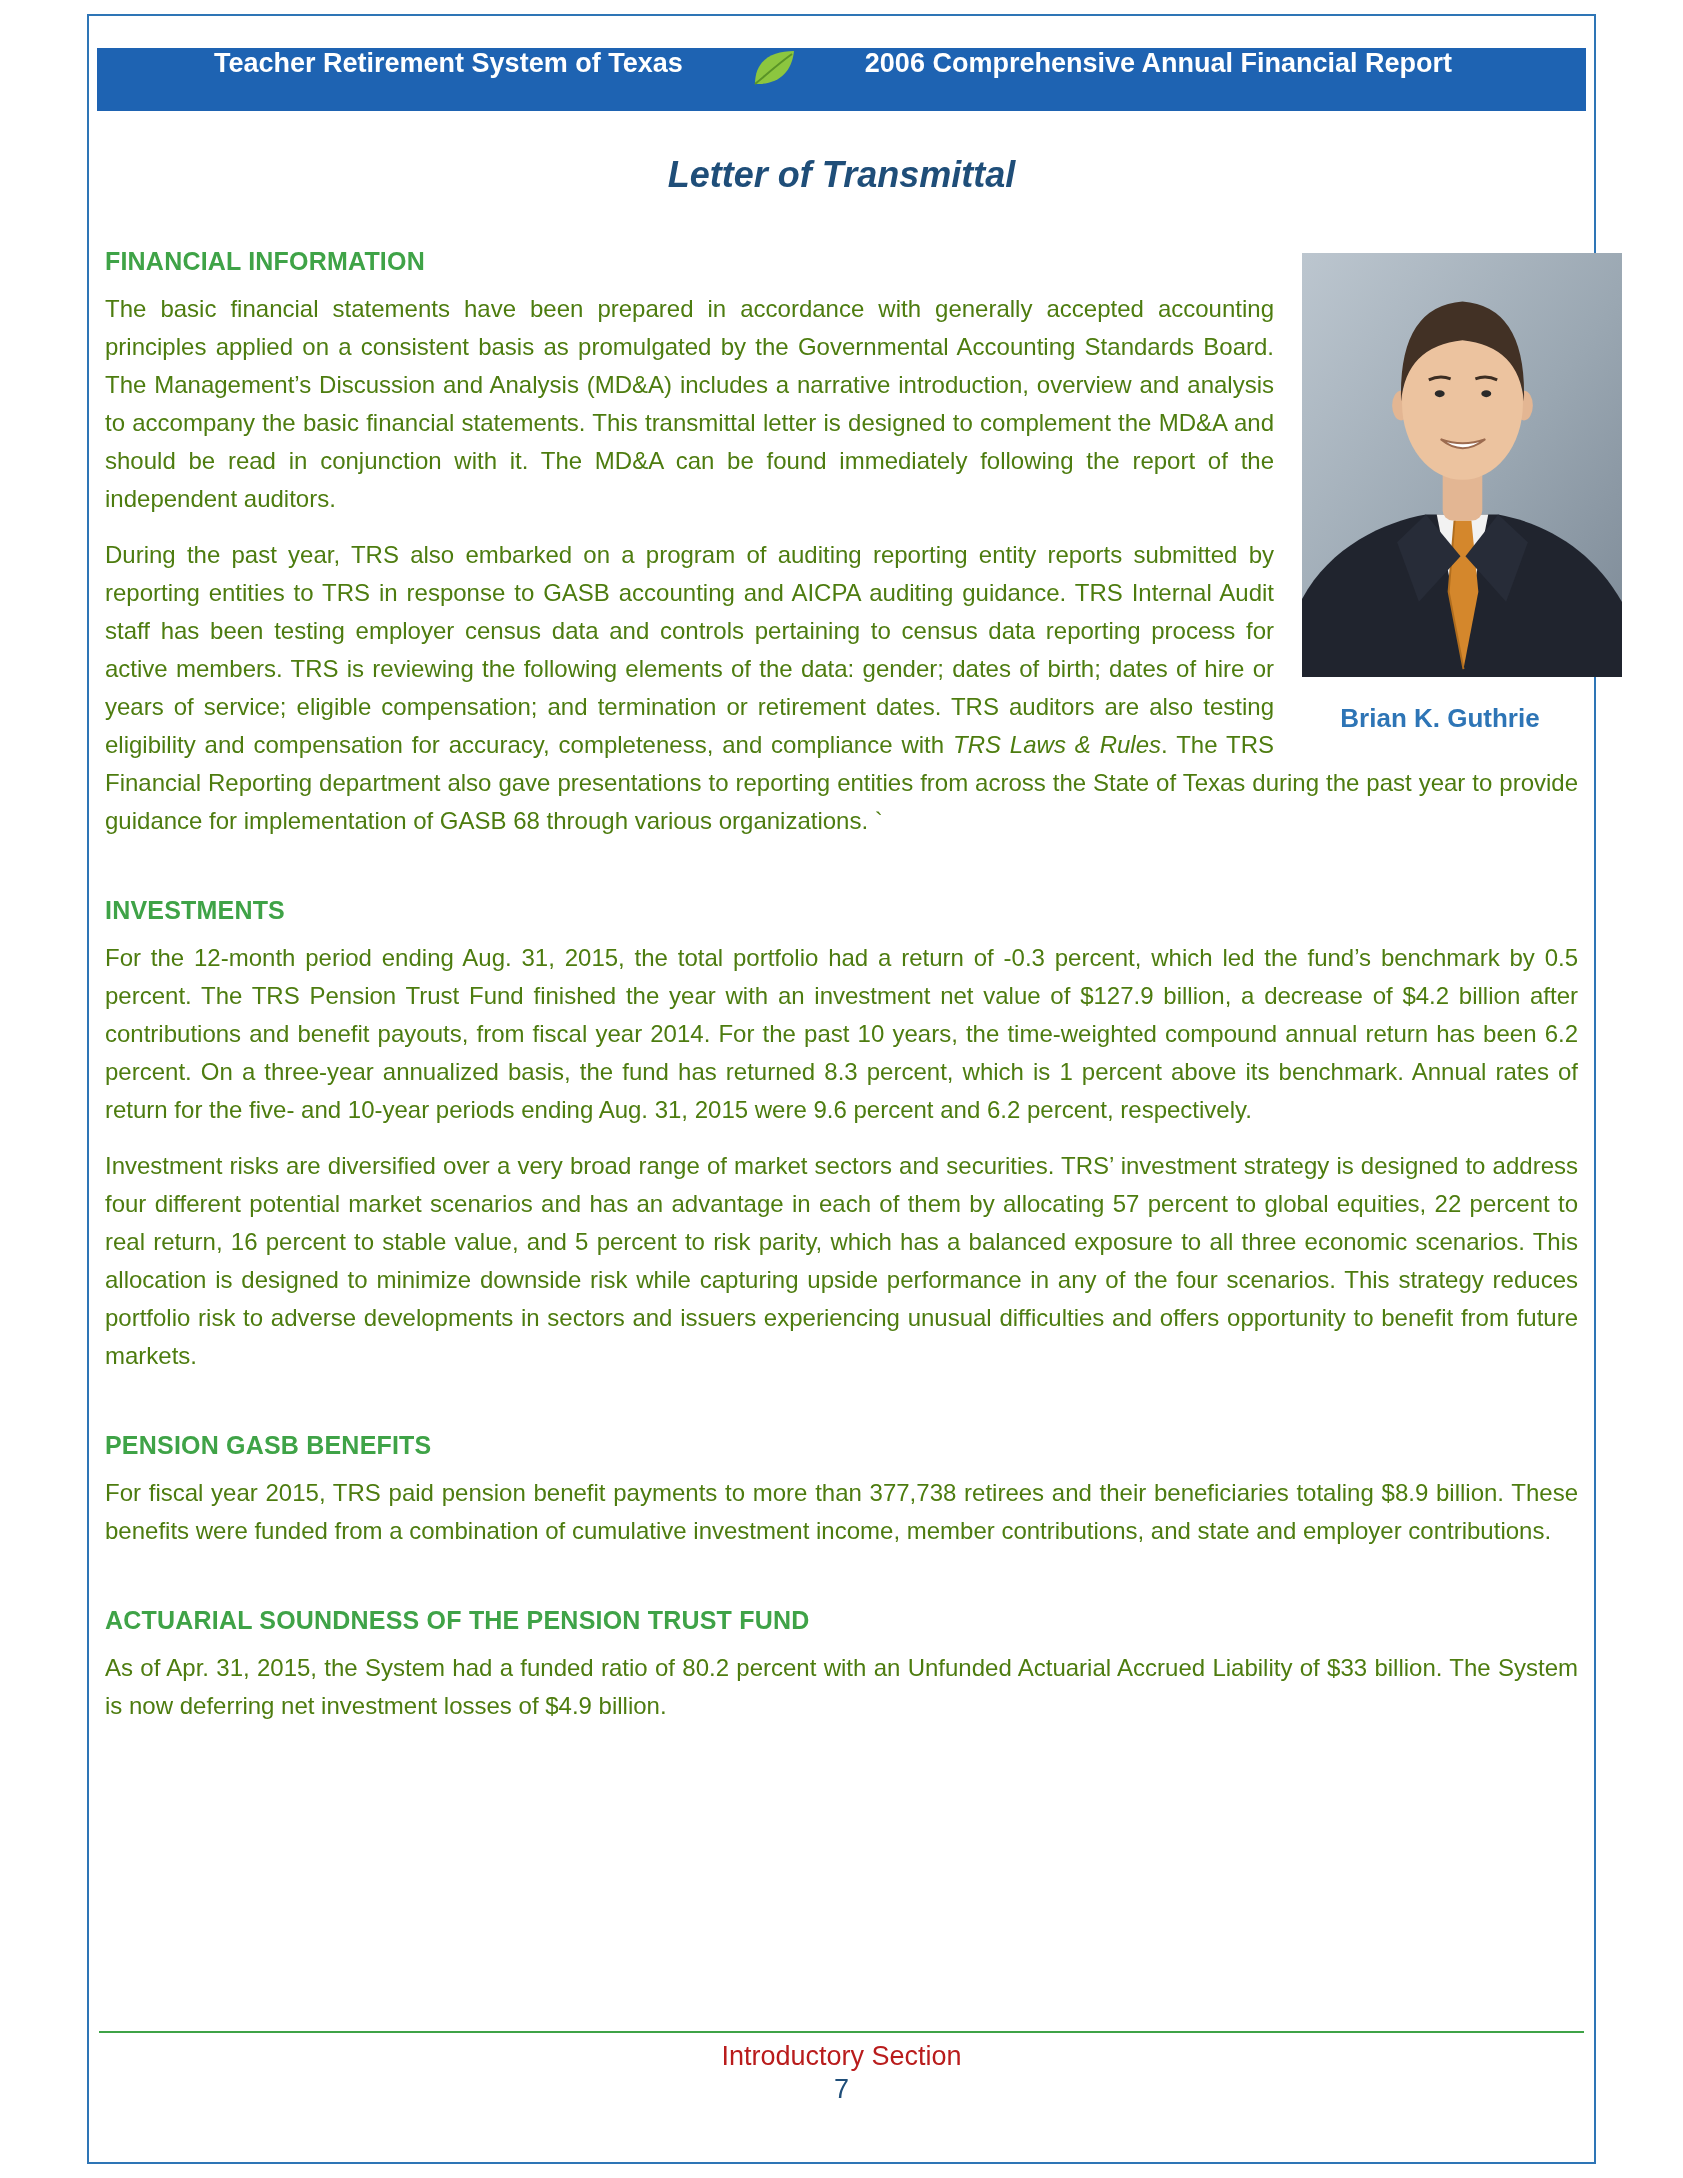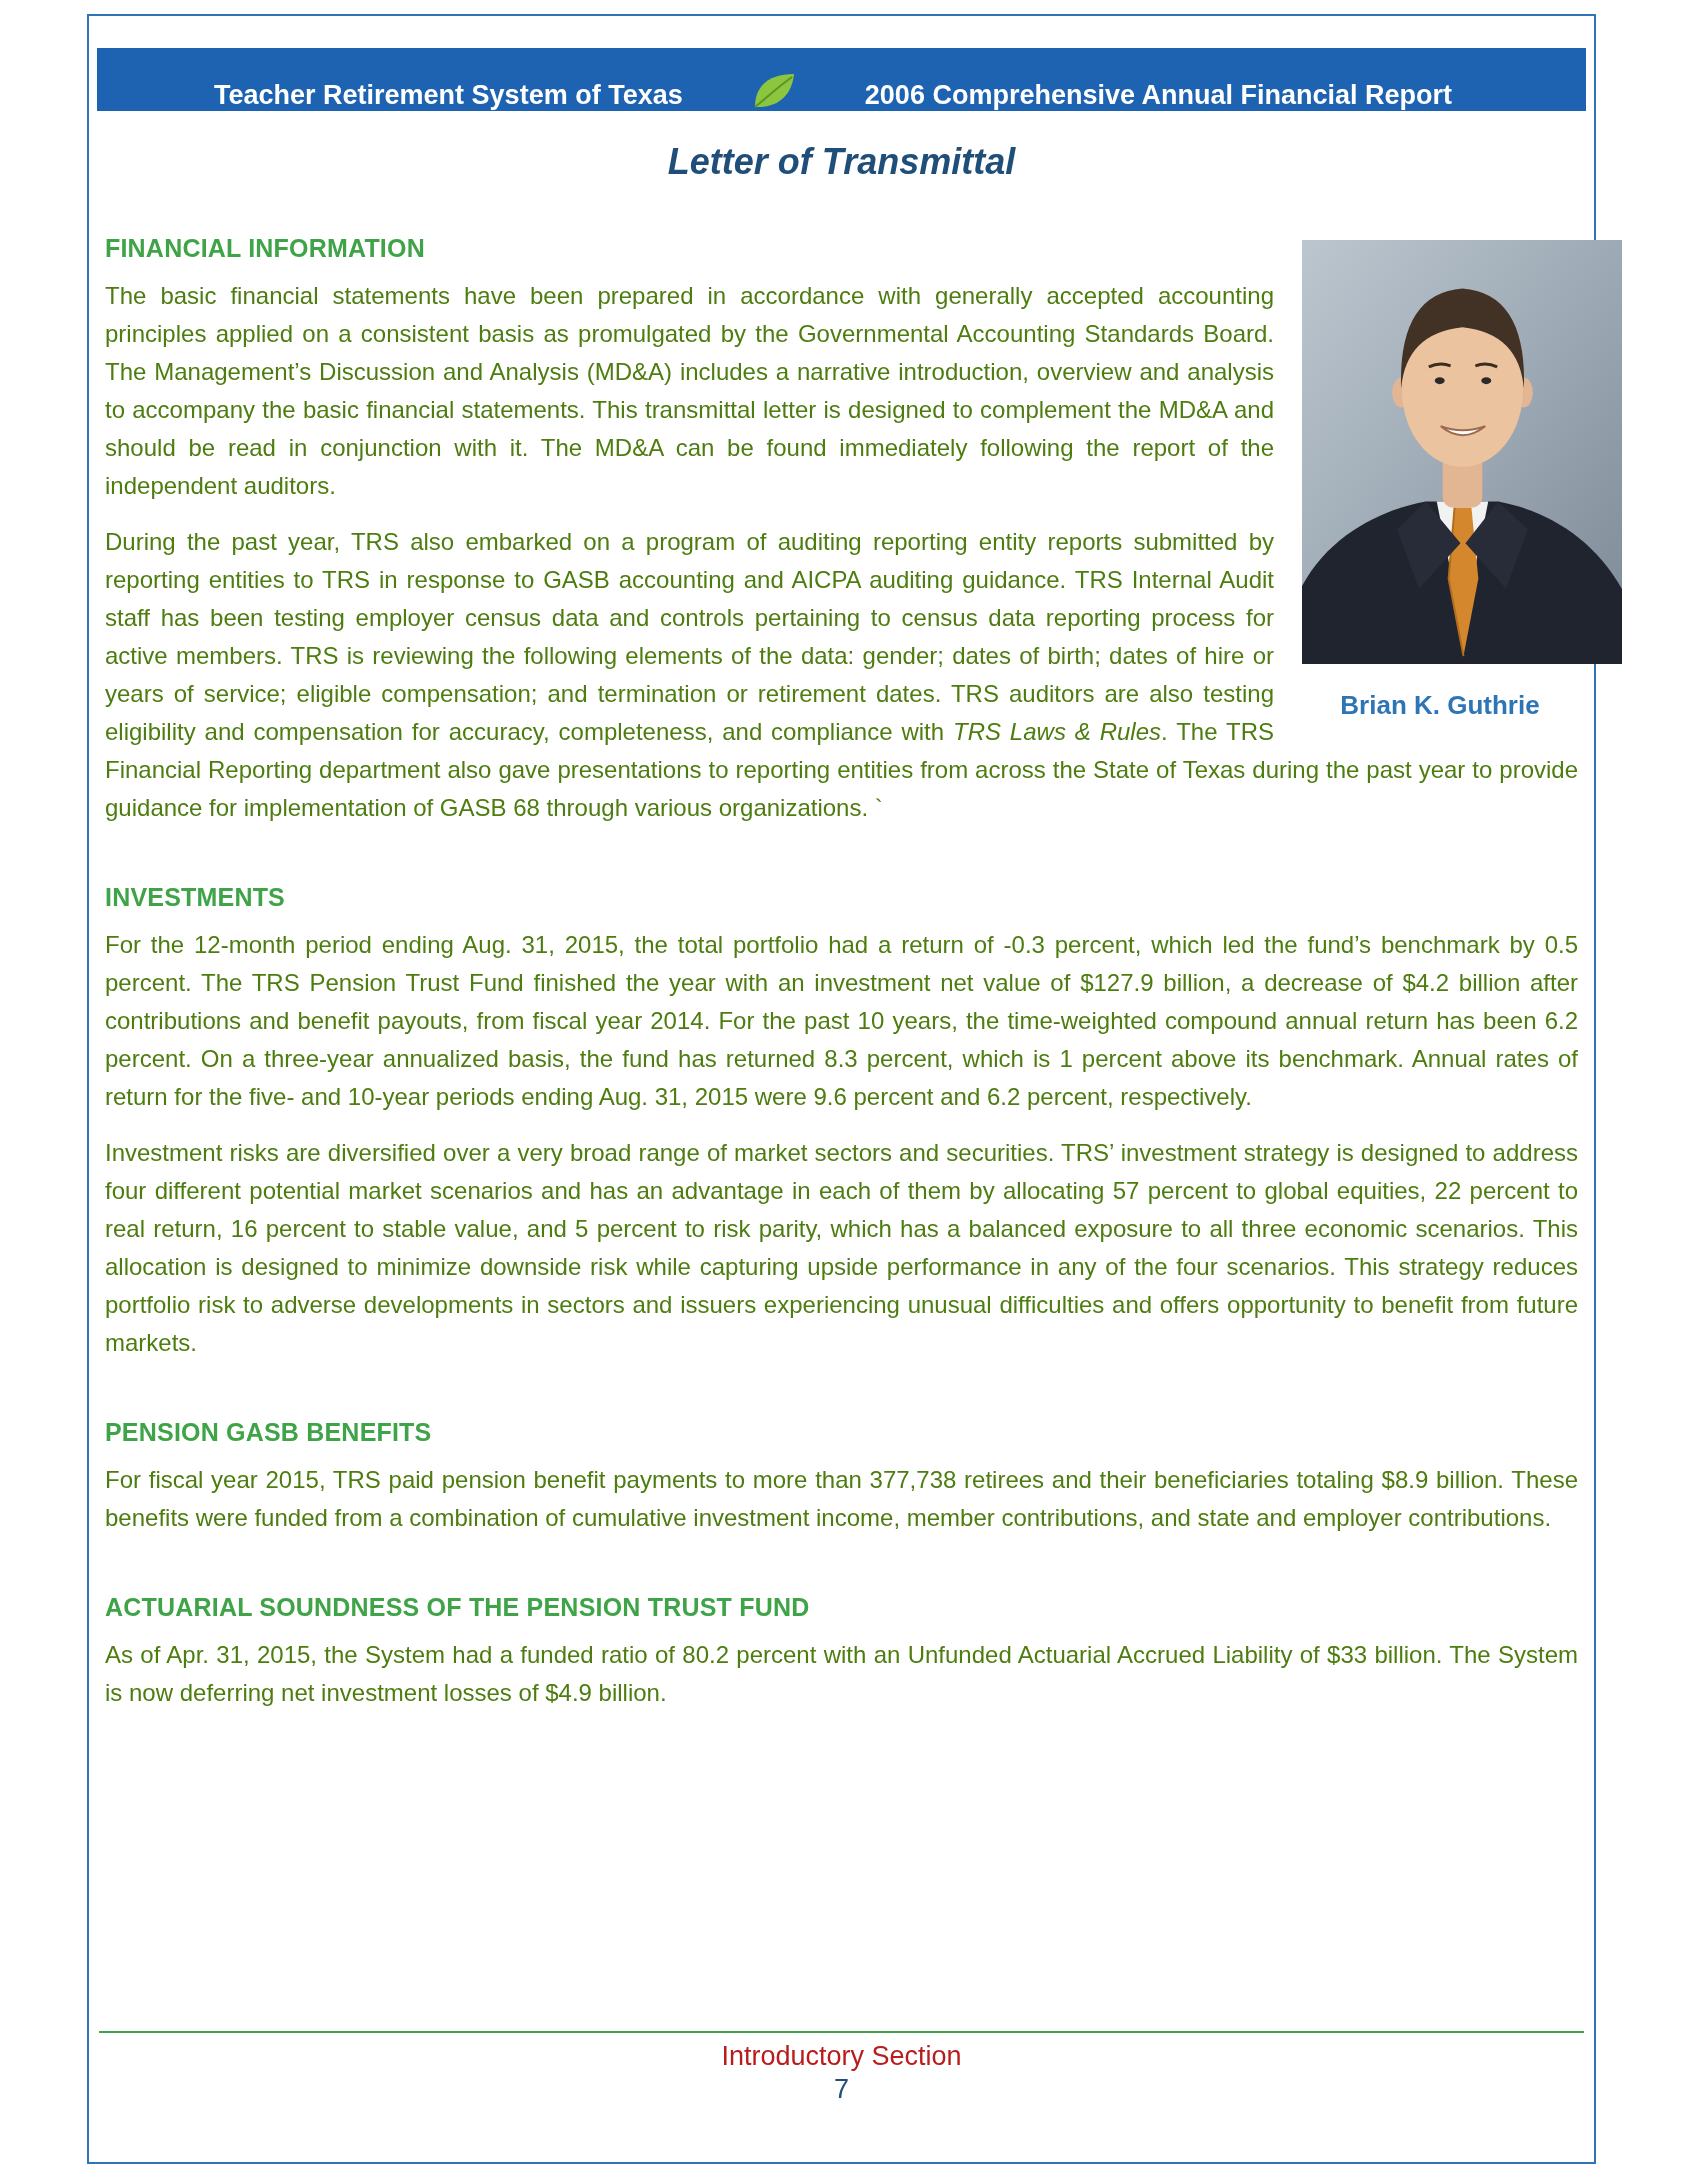--- a/index.html
+++ b/index.html
@@ -7,27 +7,27 @@
     width:1683px;height:2178px;background:#ffffff;
     font-family:"Liberation Sans", sans-serif;
     position:relative;overflow:hidden;
   }
   .frame{
     position:absolute;left:87px;top:14px;width:1505px;height:2146px;
     border:2px solid #2E75B6;background:#ffffff;box-sizing:content-box;
   }
   .header-bar{
     margin:32px 8px 0;height:63px;background:#1E63B2;
-    display:flex;align-items:flex-end;justify-content:space-between;
+    display:flex;align-items:flex-start;justify-content:space-between;
     padding:0 134px 0 117px;box-sizing:border-box;
   }
   .header-text{color:#ffffff;font-weight:bold;font-size:27px;white-space:nowrap;}
   .leaf{display:inline-flex;align-items:center;}
   .title{
-    margin:30px 0 0;text-align:center;color:#1F4E79;
+    margin:43px 0 0;text-align:center;color:#1F4E79;
     font-size:36px;font-style:italic;font-weight:bold;
   }
   .content{padding:0 16px;}
   h2.sec{color:#3FA347;font-size:25px;font-weight:bold;margin:56px 0 14px;letter-spacing:0.2px;}
   .content h2.sec:first-of-type{margin-top:51px;}
   .content p{
     margin:0 0 18px;font-size:24px;line-height:38px;color:#4d7c0f;
     text-align:justify;
   }
   .ital{font-style:italic;}

